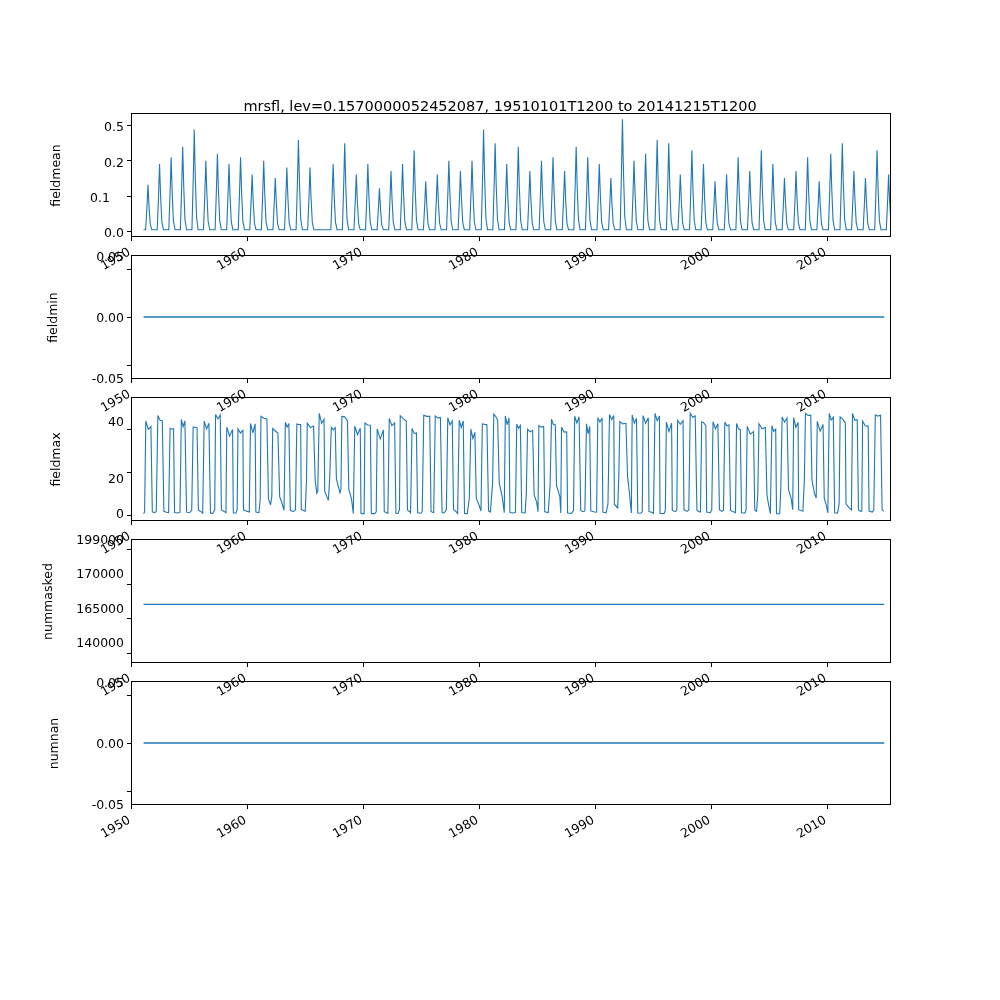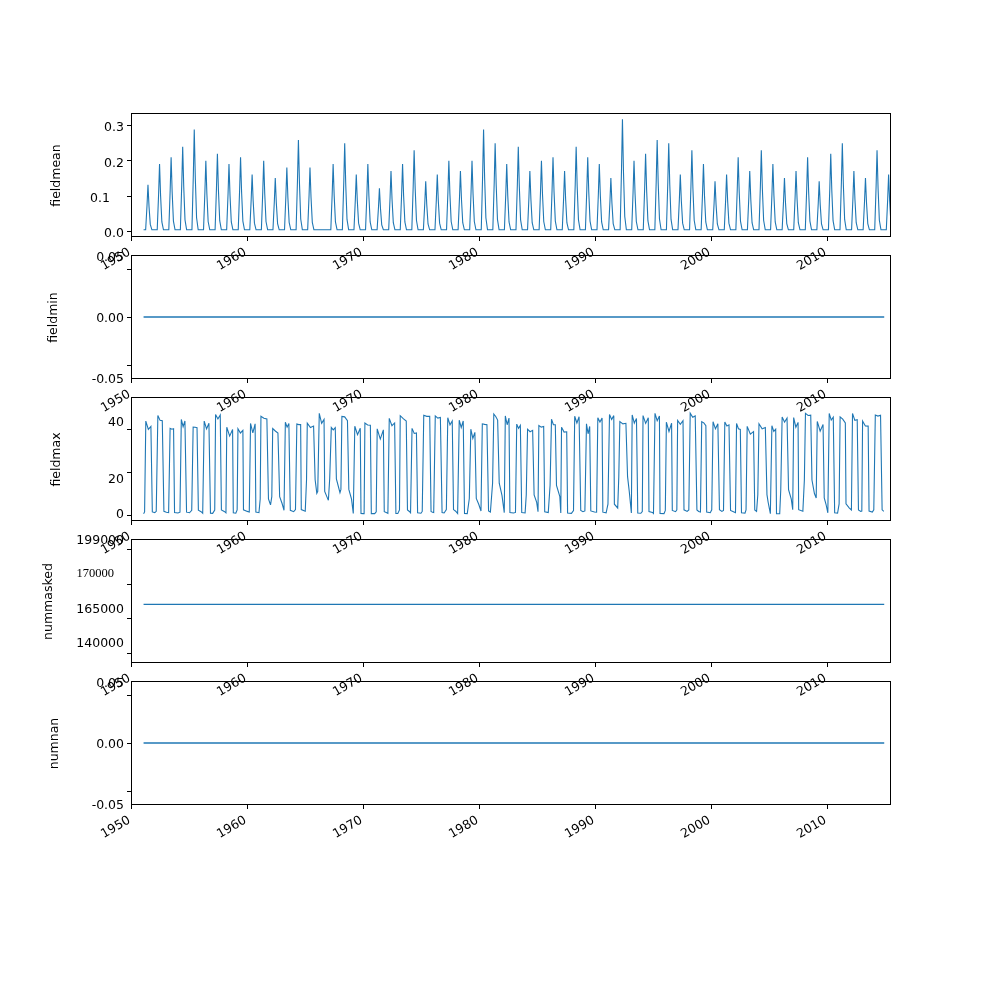--- a/index.html
+++ b/index.html
@@ -75,28 +75,29 @@
     text-align: center;
     font-size: 13px;
     color: #000000;
   }
 </style>
 </head>
 <body>
 
 <div id="figure">
 
+  <div id="chart-title">mrsfl, lev=0.1570000052452087, 19510101T1200 to 20141215T1200</div>
 
   <div class="panel" id="panel0" style="left:131px; top:113px; width:760px; height:124px;">
     <svg viewBox="0 0 760 124" preserveAspectRatio="none">
       <polyline id="p0line" fill="none" stroke="#1f77b4" stroke-width="1.1" points="11.60,117.68 13.69,117.68 15.08,92.56 16.01,72.01 17.06,93.93 18.33,112.20 19.96,117.68 22.74,117.68 25.29,117.68 26.69,80.97 27.62,50.93 28.66,82.97 29.94,109.67 31.56,117.68 34.35,117.68 36.90,117.68 38.29,77.10 39.22,43.91 40.26,79.32 41.54,108.82 43.16,117.68 45.95,117.68 48.50,117.68 49.89,71.31 50.82,33.37 51.87,73.84 53.14,107.56 54.77,117.68 57.55,117.68 60.10,117.68 61.50,61.65 62.42,15.81 63.47,64.70 64.75,105.45 66.37,117.68 69.15,117.68 71.71,117.68 73.10,79.04 74.03,47.42 75.07,81.14 76.35,109.25 77.97,117.68 80.76,117.68 83.31,117.68 84.70,75.17 85.63,40.40 86.67,77.49 87.95,108.40 89.58,117.68 92.36,117.68 94.91,117.68 96.31,80.97 97.23,50.93 98.28,82.97 99.55,109.67 101.18,117.68 103.96,117.68 106.52,117.68 107.91,77.10 108.84,43.91 109.88,79.32 111.16,108.82 112.78,117.68 115.57,117.68 118.12,117.68 119.51,86.76 120.44,61.47 121.48,88.45 122.76,110.93 124.38,117.68 127.17,117.68 129.72,117.68 131.11,79.04 132.04,47.42 133.09,81.14 134.36,109.25 135.99,117.68 138.77,117.68 141.33,117.68 142.72,88.70 143.65,64.99 144.69,90.28 145.97,111.35 147.59,117.68 150.38,117.68 152.93,117.68 154.32,82.90 155.25,54.45 156.29,84.80 157.57,110.09 159.19,117.68 161.98,117.68 164.53,117.68 165.92,67.44 166.85,26.35 167.90,70.18 169.17,106.72 170.80,117.68 173.58,117.68 176.13,117.68 177.53,82.90 178.45,54.45 179.50,84.80 180.78,110.09 182.40,117.68 185.18,117.68 186.81,117.68 196.67,117.68 199.34,117.68 200.73,80.97 201.66,50.93 202.71,82.97 203.98,109.67 205.61,117.68 208.39,117.68 210.94,117.68 212.34,69.38 213.26,29.86 214.31,72.01 215.58,107.14 217.21,117.68 219.99,117.68 222.55,117.68 223.94,86.76 224.87,61.47 225.91,88.45 227.19,110.93 228.81,117.68 231.60,117.68 234.15,117.68 235.54,80.97 236.47,50.93 237.51,82.97 238.79,109.67 240.42,117.68 243.20,117.68 245.75,117.68 247.15,94.49 248.07,75.52 249.12,95.76 250.39,112.62 252.02,117.68 254.80,117.68 257.36,117.68 258.75,84.83 259.68,57.96 260.72,86.62 262.00,110.51 263.62,117.68 266.41,117.68 268.96,117.68 270.35,80.97 271.28,50.93 272.32,82.97 273.60,109.67 275.22,117.68 278.01,117.68 280.56,117.68 281.95,73.24 282.88,36.88 283.93,75.66 285.20,107.98 286.83,117.68 289.61,117.68 292.16,117.68 293.56,90.63 294.49,68.50 295.53,92.10 296.81,111.78 298.43,117.68 301.22,117.68 303.77,117.68 305.16,86.76 306.09,61.47 307.13,88.45 308.41,110.93 310.03,117.68 312.82,117.68 315.37,117.68 316.76,79.04 317.69,47.42 318.74,81.14 320.01,109.25 321.64,117.68 324.42,117.68 326.97,117.68 328.37,84.83 329.29,57.96 330.34,86.62 331.62,110.51 333.24,117.68 336.02,117.68 338.58,117.68 339.97,79.04 340.90,47.42 341.94,81.14 343.22,109.25 344.84,117.68 347.63,117.68 350.18,117.68 351.57,61.65 352.50,15.81 353.55,64.70 354.82,105.45 356.45,117.68 359.23,117.68 361.78,117.68 363.18,69.38 364.10,29.86 365.15,72.01 366.42,107.14 368.05,117.68 370.83,117.68 373.39,117.68 374.78,80.97 375.71,50.93 376.75,82.97 378.03,109.67 379.65,117.68 382.44,117.68 384.99,117.68 386.38,71.31 387.31,33.37 388.35,73.84 389.63,107.56 391.25,117.68 394.04,117.68 396.59,117.68 397.98,84.83 398.91,57.96 399.96,86.62 401.23,110.51 402.86,117.68 405.64,117.68 408.20,117.68 409.59,79.04 410.52,47.42 411.56,81.14 412.84,109.25 414.46,117.68 417.25,117.68 419.80,117.68 421.19,77.10 422.12,43.91 423.16,79.32 424.44,108.82 426.06,117.68 428.85,117.68 431.40,117.68 432.79,84.83 433.72,57.96 434.77,86.62 436.04,110.51 437.67,117.68 440.45,117.68 443.00,117.68 444.40,71.31 445.33,33.37 446.37,73.84 447.65,107.56 449.27,117.68 452.05,117.68 454.61,117.68 456.00,77.10 456.93,43.91 457.97,79.32 459.25,108.82 460.87,117.68 463.66,117.68 466.21,117.68 467.60,80.97 468.53,50.93 469.58,82.97 470.85,109.67 472.48,117.68 475.26,117.68 477.81,117.68 479.21,88.70 480.13,64.99 481.18,90.28 482.45,111.35 484.08,117.68 486.86,117.68 489.42,117.68 490.81,55.85 491.74,5.27 492.78,59.22 494.06,104.19 495.68,117.68 498.47,117.68 501.02,117.68 502.41,79.04 503.34,47.42 504.38,81.14 505.66,109.25 507.29,117.68 510.07,117.68 512.62,117.68 514.02,75.17 514.94,40.40 515.99,77.49 517.26,108.40 518.89,117.68 521.67,117.68 524.23,117.68 525.62,67.44 526.55,26.35 527.59,70.18 528.87,106.72 530.49,117.68 533.28,117.68 535.83,117.68 537.22,69.38 538.15,29.86 539.19,72.01 540.47,107.14 542.09,117.68 544.88,117.68 547.43,117.68 548.82,86.76 549.75,61.47 550.80,88.45 552.07,110.93 553.70,117.68 556.48,117.68 559.04,117.68 560.43,73.24 561.36,36.88 562.40,75.66 563.68,107.98 565.30,117.68 568.09,117.68 570.64,117.68 572.03,80.97 572.96,50.93 574.00,82.97 575.28,109.67 576.90,117.68 579.69,117.68 582.24,117.68 583.63,90.63 584.56,68.50 585.61,92.10 586.88,111.78 588.51,117.68 591.29,117.68 593.84,117.68 595.24,86.76 596.16,61.47 597.21,88.45 598.49,110.93 600.11,117.68 602.89,117.68 605.45,117.68 606.84,77.10 607.77,43.91 608.81,79.32 610.09,108.82 611.71,117.68 614.50,117.68 617.05,117.68 618.44,84.83 619.37,57.96 620.42,86.62 621.69,110.51 623.32,117.68 626.10,117.68 628.65,117.68 630.05,73.24 630.97,36.88 632.02,75.66 633.29,107.98 634.92,117.68 637.70,117.68 640.26,117.68 641.65,80.97 642.58,50.93 643.62,82.97 644.90,109.67 646.52,117.68 649.31,117.68 651.86,117.68 653.25,88.70 654.18,64.99 655.22,90.28 656.50,111.35 658.13,117.68 660.91,117.68 663.46,117.68 664.85,84.83 665.78,57.96 666.83,86.62 668.10,110.51 669.73,117.68 672.51,117.68 675.07,117.68 676.46,77.10 677.39,43.91 678.43,79.32 679.71,108.82 681.33,117.68 684.12,117.68 686.67,117.68 688.06,90.63 688.99,68.50 690.03,92.10 691.31,111.78 692.93,117.68 695.72,117.68 698.27,117.68 699.66,75.17 700.59,40.40 701.64,77.49 702.91,108.40 704.54,117.68 707.32,117.68 709.87,117.68 711.27,69.38 712.20,29.86 713.24,72.01 714.52,107.14 716.14,117.68 718.93,117.68 721.48,117.68 722.87,84.83 723.80,57.96 724.84,86.62 726.12,110.51 727.74,117.68 730.53,117.68 733.08,117.68 734.47,88.70 735.40,64.99 736.45,90.28 737.72,111.35 739.35,117.68 742.13,117.68 744.68,117.68 746.08,73.24 747.00,36.88 748.05,75.66 749.33,107.98 750.95,117.68 753.73,117.68 756.29,117.68 757.68,86.76 758.61,61.47 759.65,88.45 760.93,110.93 762.55,117.68 765.34,117.68"></polyline>
     </svg>
   </div>
   <div class="ylabel" style="left:-5px; top:168px; width:120px; transform:rotate(-90deg);">fieldmean</div>
-  <div class="ytick" style="left:76px; top:119px; width:48px;">0.3</div>
+  <div class="ytick" style="left:76px; top:119px; width:48px;">0.5</div>
   <div class="ytick" style="left:76px; top:155px; width:48px;">0.2</div>
   <div class="ytick" style="left:76px; top:190px; width:48px;text-align:center;">0.1</div>
   <div class="ytick" style="left:76px; top:225px; width:48px;">0.0</div>
 
   <div class="panel" id="panel1" style="left:131px; top:255px; width:760px; height:124px;">
     <svg viewBox="0 0 760 124" preserveAspectRatio="none">
       <polyline id="p1line" fill="none" stroke="#1f77b4" stroke-width="1.4" points="11.60,62.00 754.20,62.00"></polyline>
     </svg>
   </div>
   <div class="ylabel" style="left:-8px; top:310px; width:120px; transform:rotate(-90deg);">fieldmin</div>
@@ -114,21 +115,21 @@
   <div class="ytick" style="left:86px; top:471px; width:38px;">20</div>
   <div class="ytick" style="left:86px; top:506px; width:38px;">0</div>
 
   <div class="panel" id="panel3" style="left:131px; top:539px; width:760px; height:124px;">
     <svg viewBox="0 0 760 124" preserveAspectRatio="none">
       <polyline id="p3line" fill="none" stroke="#1f77b4" stroke-width="1.4" points="11.60,65.44 754.20,65.44"></polyline>
     </svg>
   </div>
   <div class="ylabel" style="left:-13px; top:594px; width:120px; transform:rotate(-90deg);">nummasked</div>
   <div class="ytick" style="left:45px; top:532px; width:79px;">199000</div>
-  <div class="ytick" style="left:35px; top:566px; width:79px;font-family:Liberation Serif, serif;">170000</div>
+  <div class="ytick" style="left:45px; top:566px; width:79px;">170000</div>
   <div class="ytick" style="left:45px; top:601px; width:79px;">165000</div>
   <div class="ytick" style="left:45px; top:635px; width:79px;">140000</div>
 
   <div class="panel" id="panel4" style="left:131px; top:681px; width:760px; height:124px;">
     <svg viewBox="0 0 760 124" preserveAspectRatio="none">
       <polyline id="p4line" fill="none" stroke="#1f77b4" stroke-width="1.4" points="11.60,62.00 754.20,62.00"></polyline>
     </svg>
   </div>
   <div class="ylabel" style="left:-7px; top:736px; width:120px; transform:rotate(-90deg);">numnan</div>
   <div class="ytick" style="left:66px; top:675px; width:58px;">0.05</div>

